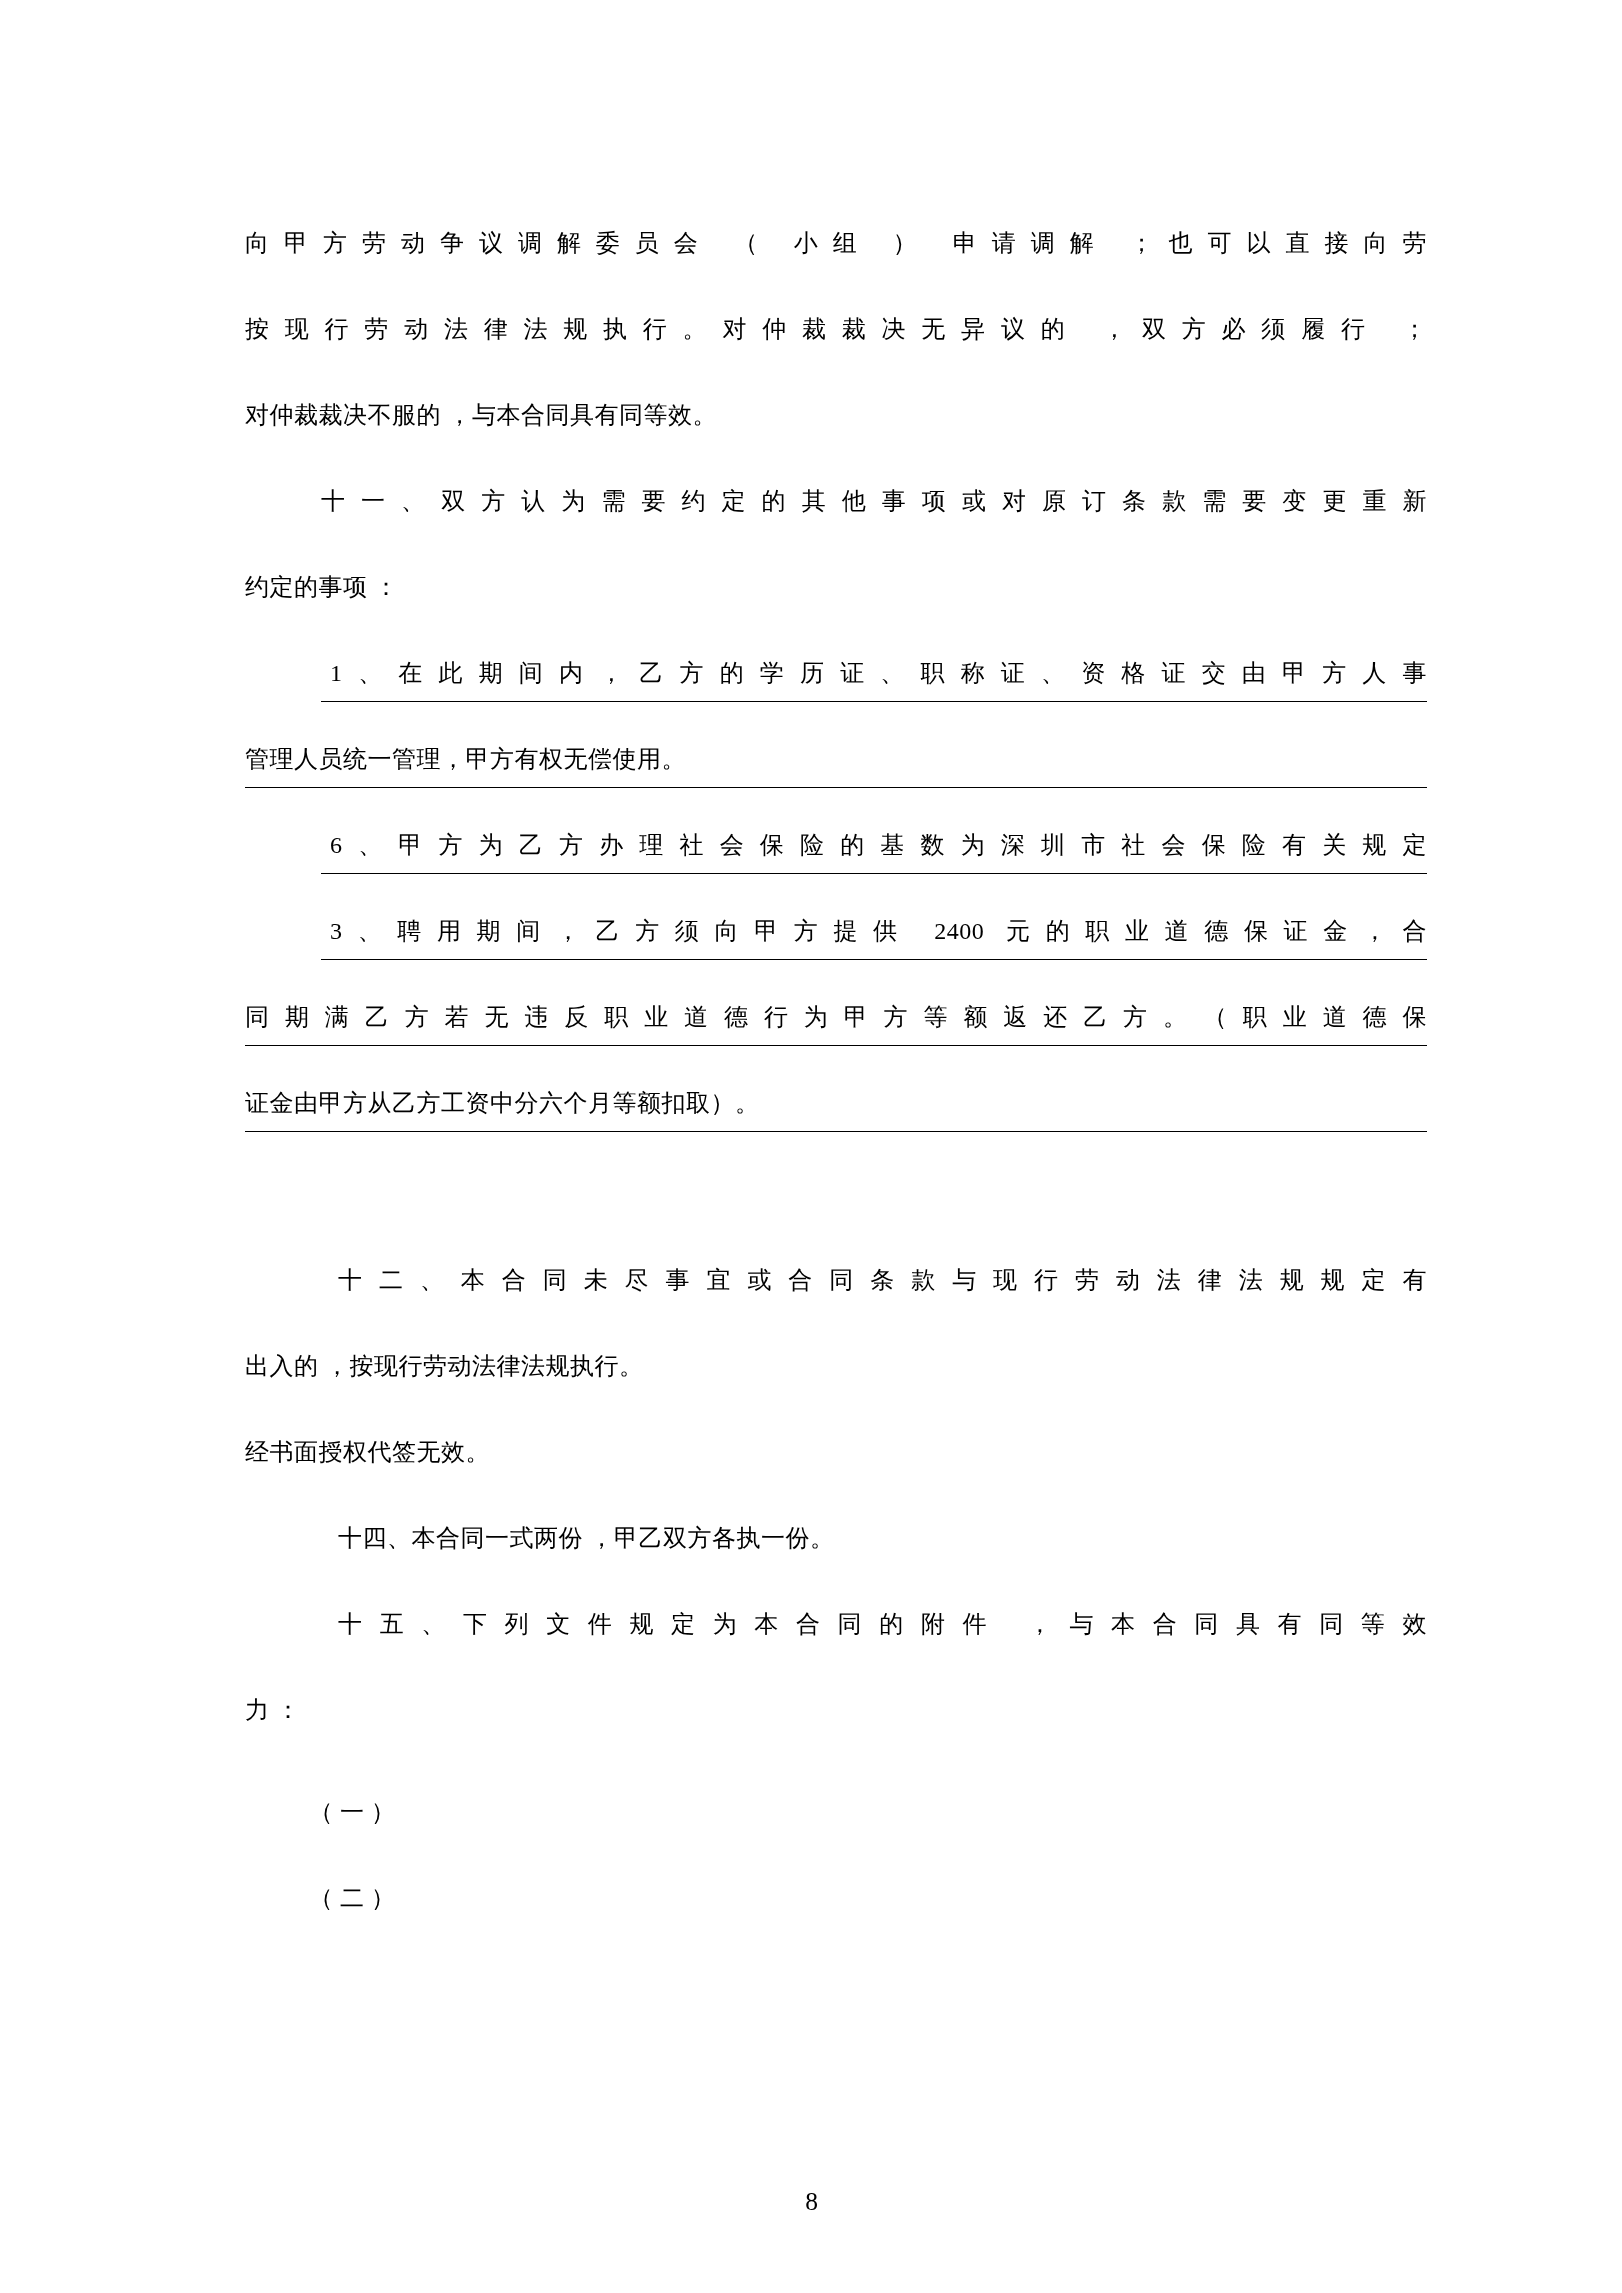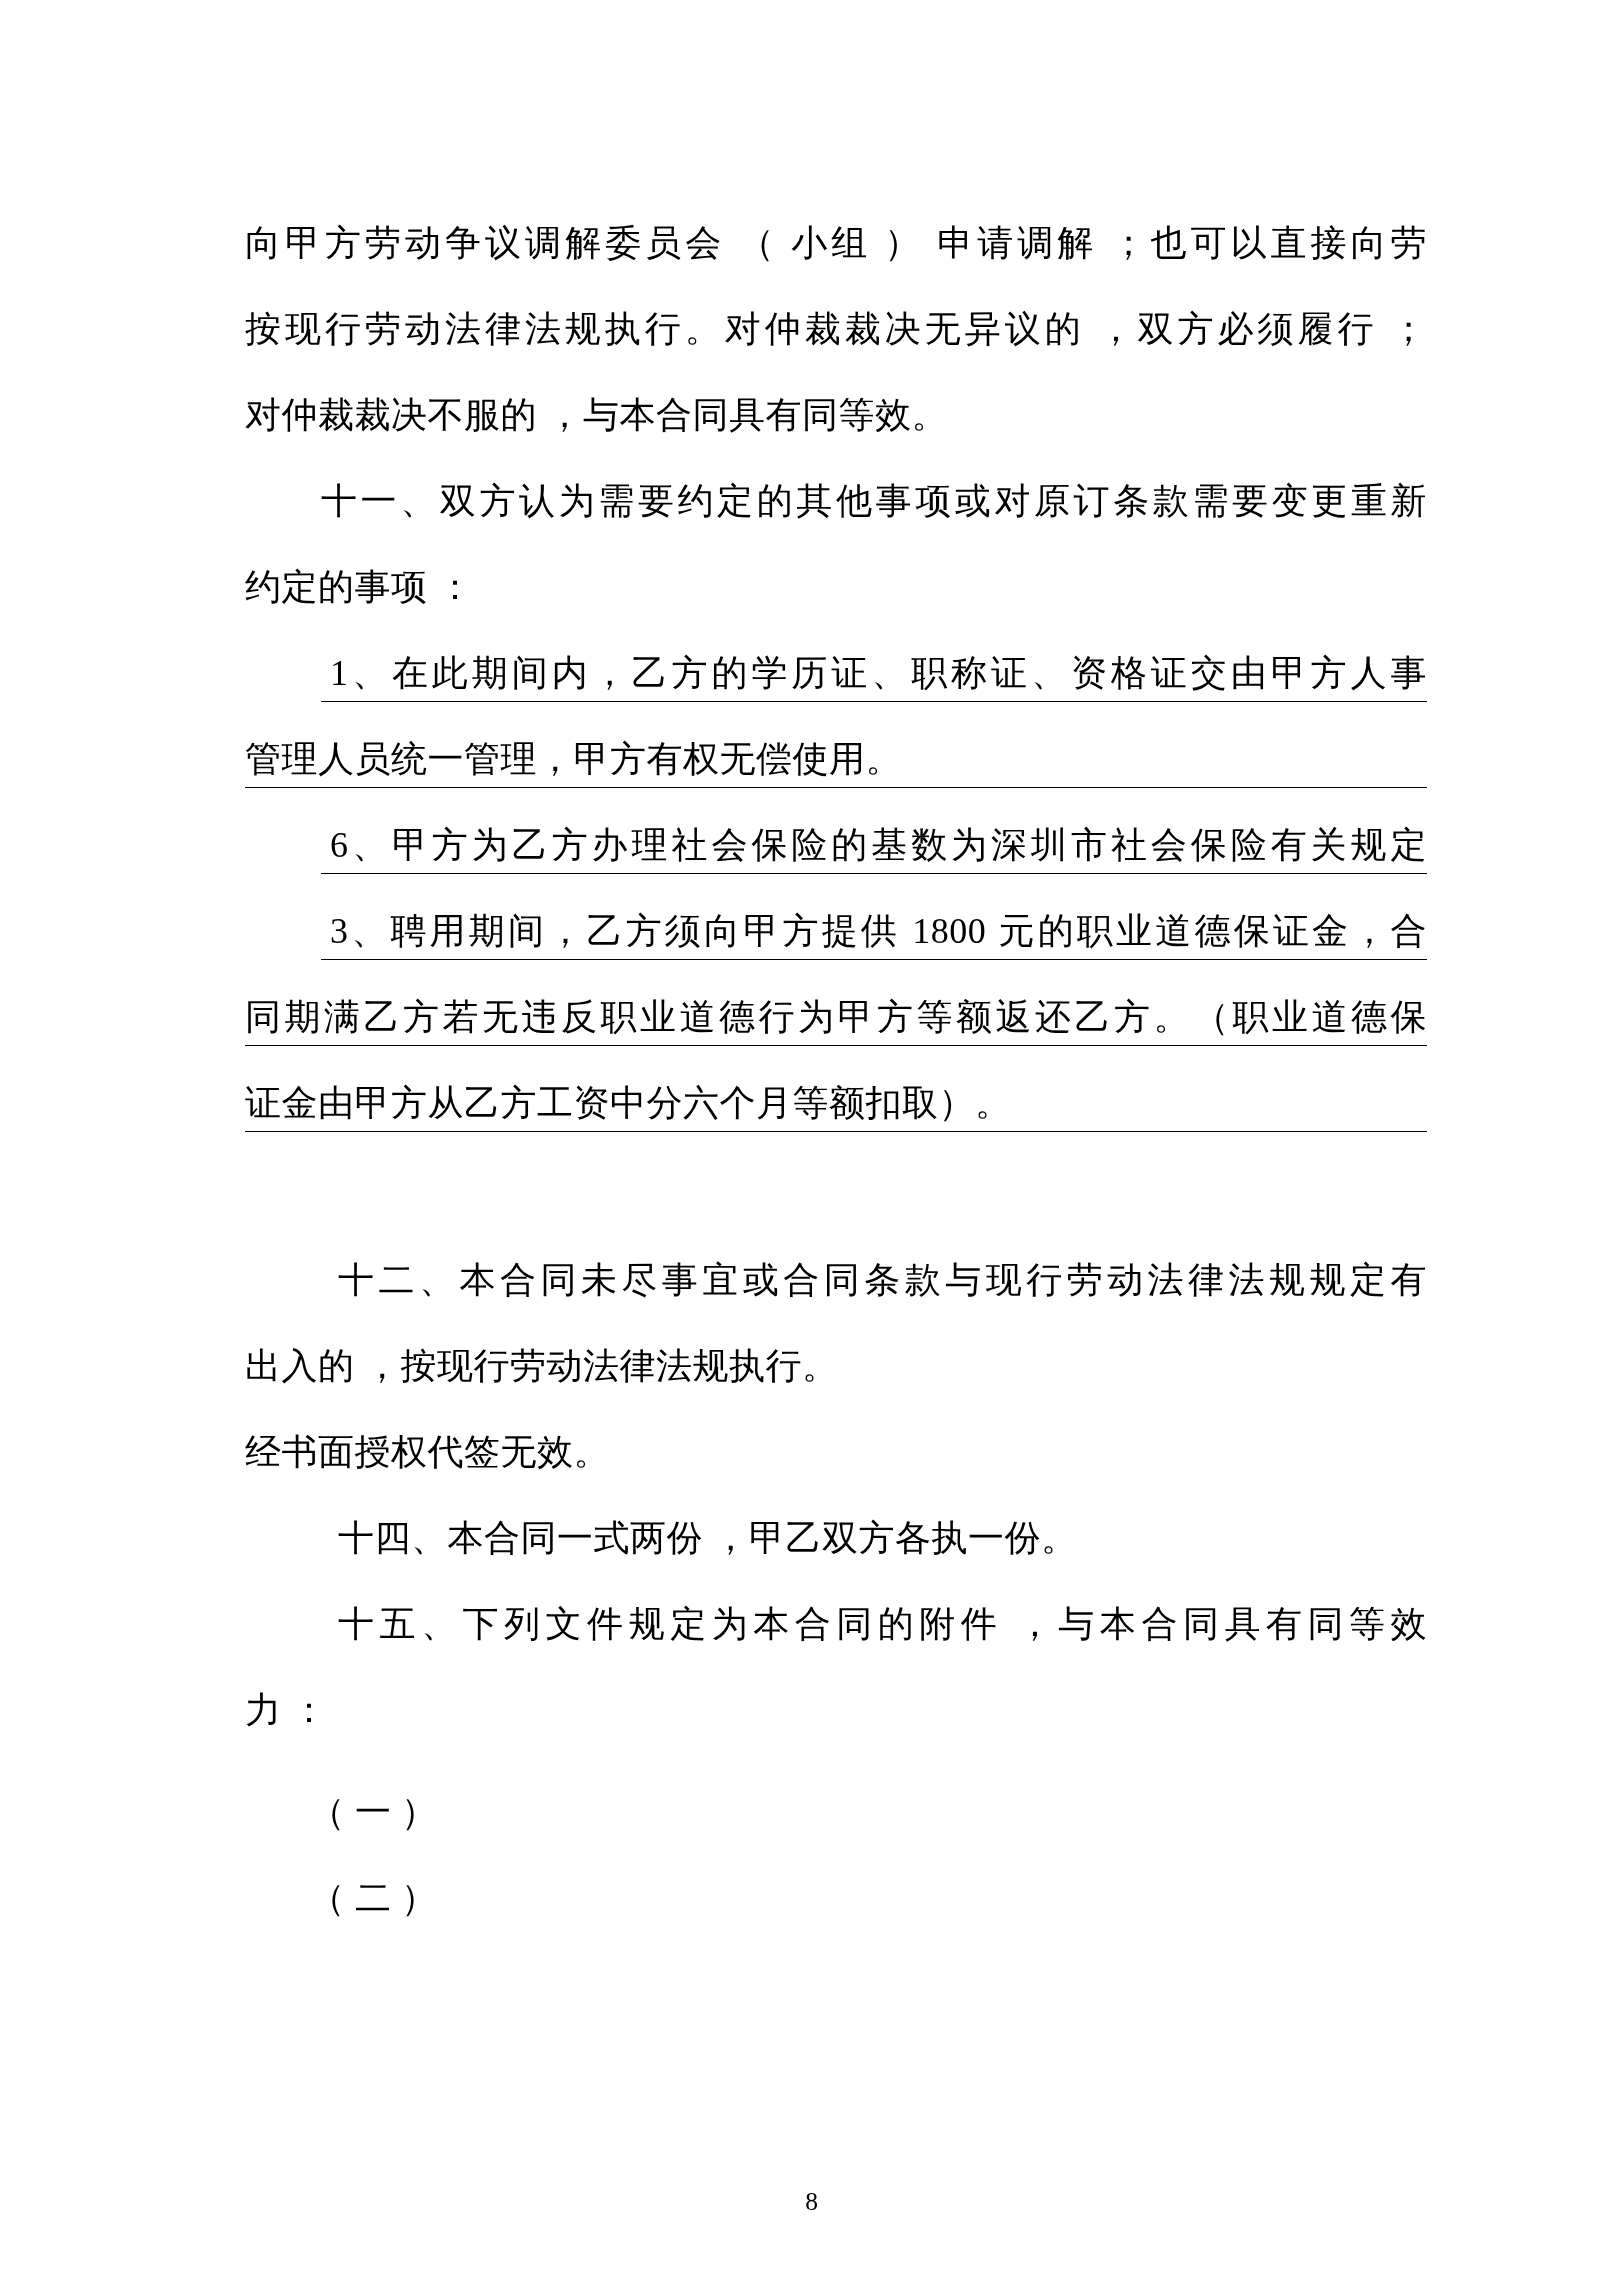--- a/index.html
+++ b/index.html
@@ -13,21 +13,21 @@
       overflow: hidden;
     }
     .doc-page {
       position: absolute;
       top: 200px;
       left: 245px;
       width: 1182px;
     }
     .line {
       position: relative;
-      font-size: 36px;
+      font-size: 24px;
       line-height: 86px;
       height: 86px;
       white-space: nowrap;
       letter-spacing: 0.5px;
     }
     
     .justify {
       white-space: normal;
       text-align: justify;
       text-align-last: justify;
@@ -68,21 +68,21 @@
   <div class="line">对仲裁裁决不服的 ，与本合同具有同等效。</div>
 
   <div class="line justify ind-a">十一、双方认为需要约定的其他事项或对原订条款需要变更重新</div>
   <div class="line">约定的事项 ：</div>
 
   <div class="line justify ind-b u-ind">1、在此期间内，乙方的学历证、职称证、资格证交由甲方人事</div>
   <div class="line u-full">管理人员统一管理，甲方有权无偿使用。</div>
 
   <div class="line justify ind-b u-ind">6、甲方为乙方办理社会保险的基数为深圳市社会保险有关规定</div>
 
-  <div class="line justify ind-b u-ind">3、聘用期间，乙方须向甲方提供 1800 元的职业道德保证金，合</div>
+  <div class="line justify ind-b u-ind">3、聘用期间，乙方须向甲方提供 2400 元的职业道德保证金，合</div>
   <div class="line justify u-full">同期满乙方若无违反职业道德行为甲方等额返还乙方。（职业道德保</div>
   <div class="line u-full">证金由甲方从乙方工资中分六个月等额扣取）。</div>
 
   <div class="line justify ind-c gap-large">十二、本合同未尽事宜或合同条款与现行劳动法律法规规定有</div>
   <div class="line">出入的 ，按现行劳动法律法规执行。</div>
 
   <div class="line">经书面授权代签无效。</div>
 
   <div class="line ind-c">十四、本合同一式两份 ，甲乙双方各执一份。</div>
 

